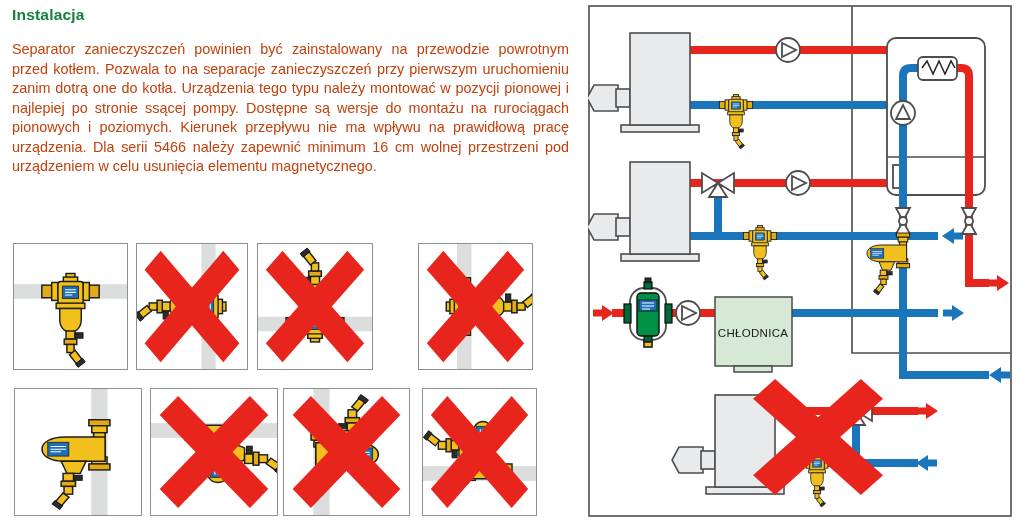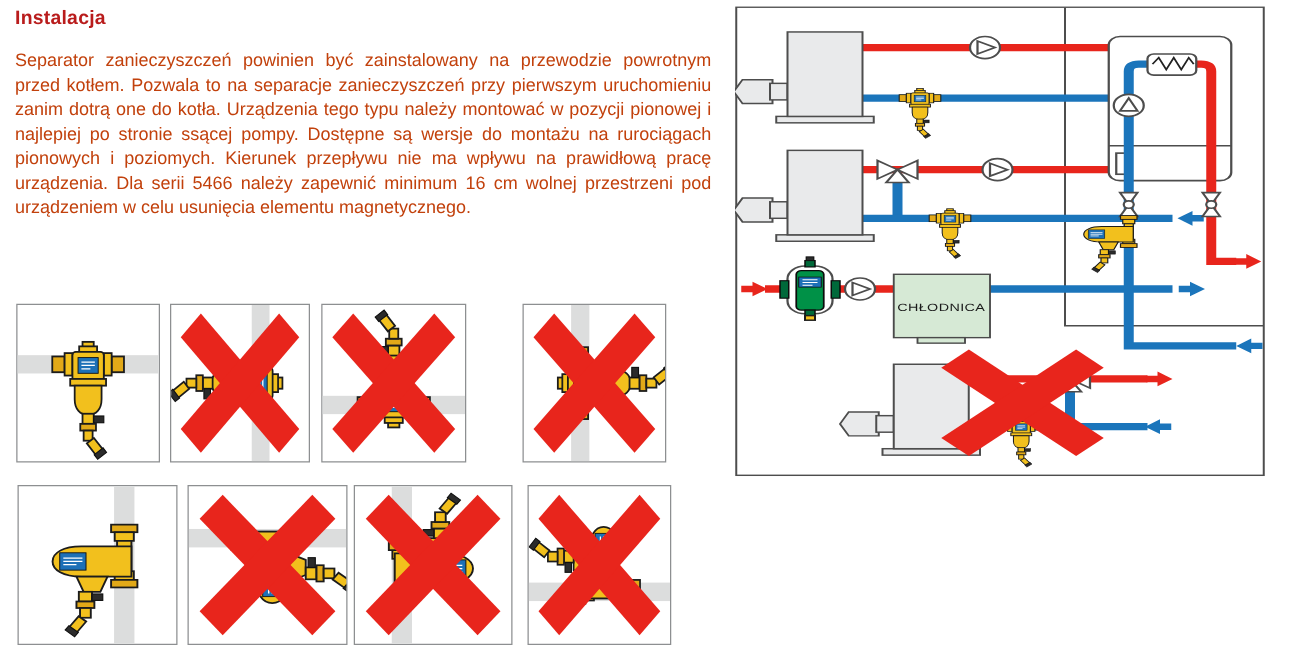--- a/index.html
+++ b/index.html
@@ -1,24 +1,24 @@
 <!DOCTYPE html>
 <html style="--c-hot: #e8251c; --c-cold: #1b75bb; --c-gpipe: #dcdddd; --c-yellow: #f2c01d; --c-label: #1d70b7; --c-green: #009147; --c-cooler: #d6e9d5; --c-cross: #e8251c; --c-outline: #4d4d4d;"><head>
 <meta charset="utf-8">
 <style>
   html,body{margin:0;padding:0;background:#fff;}
   .page{position:relative;width:1032px;height:530px;background:#fff;overflow:hidden;
         font-family:"Liberation Sans",sans-serif;}
   .text-col{position:absolute;left:12px;top:6px;width:557px;}
-  .title{font-size:15.5px;font-weight:bold;color:#b91c1c;margin:0 0 16px 0;letter-spacing:.2px;}
+  .title{font-size:15.5px;font-weight:bold;color:#15803d;margin:0 0 16px 0;letter-spacing:.2px;}
   .para{font-size:14.4px;line-height:19.5px;color:#c2410c;text-align:justify;margin:0;}
   #grid{position:absolute;left:0;top:0;width:1032px;height:530px;}
   .cell{position:absolute;background:#fff;border:1.5px solid #8d8f91;box-sizing:border-box;}
   .cell svg{display:block;width:100%;height:100%;}
-  .panel{position:absolute;left:588px;top:5px;width:424px;height:376px;}
+  .panel{position:absolute;left:588px;top:5px;width:424px;height:512px;}
   .panel svg{display:block;width:100%;height:100%;}
   .defs-svg{position:absolute;width:0;height:0;overflow:hidden;}
   
   .gpipe{fill:var(--c-gpipe);}
   .ppH{stroke:var(--c-hot);stroke-width:8;fill:none;}
   .ppC{stroke:var(--c-cold);stroke-width:8;fill:none;}
   .arH{fill:var(--c-hot);}
   .arC{fill:var(--c-cold);}
   .rx{fill:var(--c-cross);}
   .wt{fill:#fff;stroke:var(--c-outline);stroke-width:1.8;}

